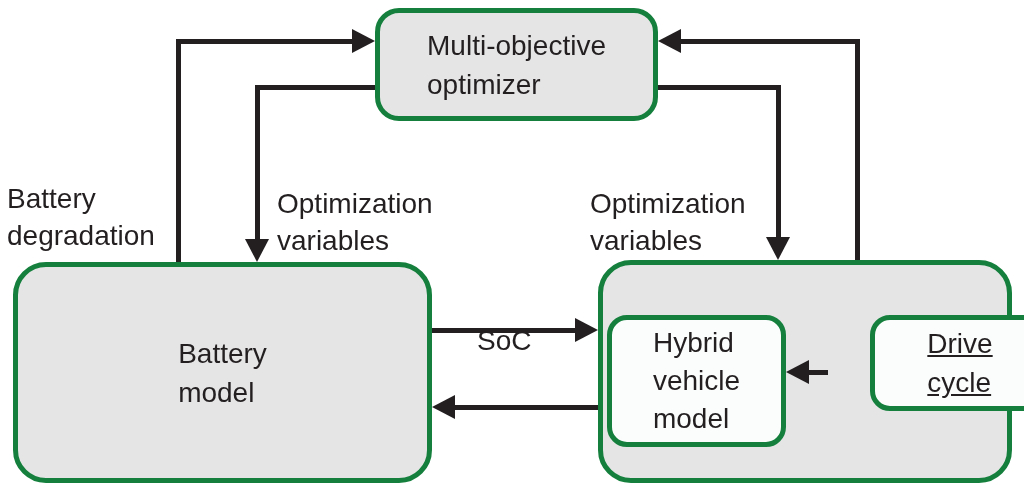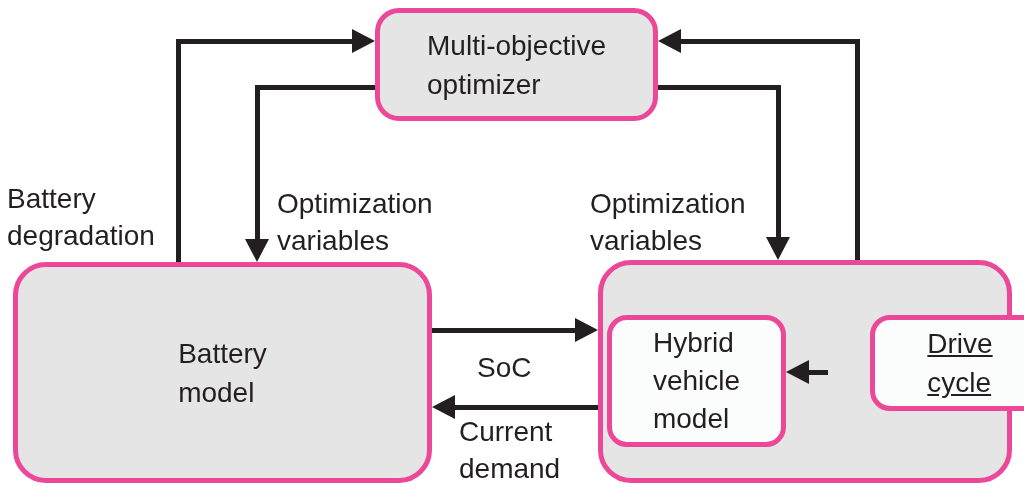--- a/index.html
+++ b/index.html
@@ -12,21 +12,21 @@
     width: 1024px;
     height: 493px;
     background: #ffffff;
     font-family: "Liberation Sans", sans-serif;
     color: #231f20;
     overflow: hidden;
   }
   .node {
     position: absolute;
     box-sizing: border-box;
-    border: 5px solid #ec4899;
+    border: 5px solid #15803d;
     background: #e5e5e5;
     display: flex;
     align-items: center;
     justify-content: center;
   }
   .node .lbl {
     white-space: pre-line;
     text-align: left;
     font-size: 28px;
     line-height: 39px;
@@ -123,18 +123,16 @@
   <div class="note" style="left:7px; top:180px;">Battery
 degradation</div>
 
   <div class="note" style="left:277px; top:185px;">Optimization
 variables</div>
 
   <div class="note" style="left:590px; top:185px;">Optimization
 variables</div>
 
 
-  <div class="note" style="left:477px; top:349px;text-align:center;">SoC</div>
+  <div class="note" style="left:477px; top:322px;text-align:center;">SoC</div>
 
-  <div class="note" style="left:459px; top:413px;">Current
-demand</div>
 
 </div>
 
 </body></html>

